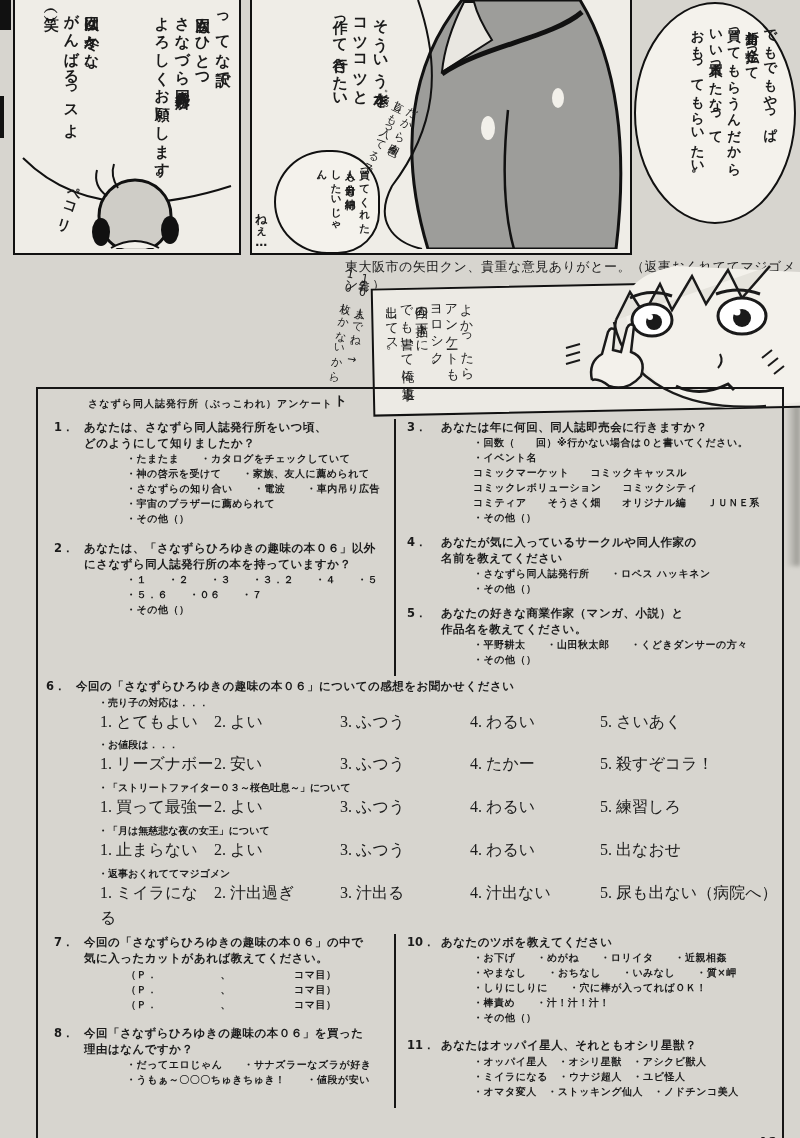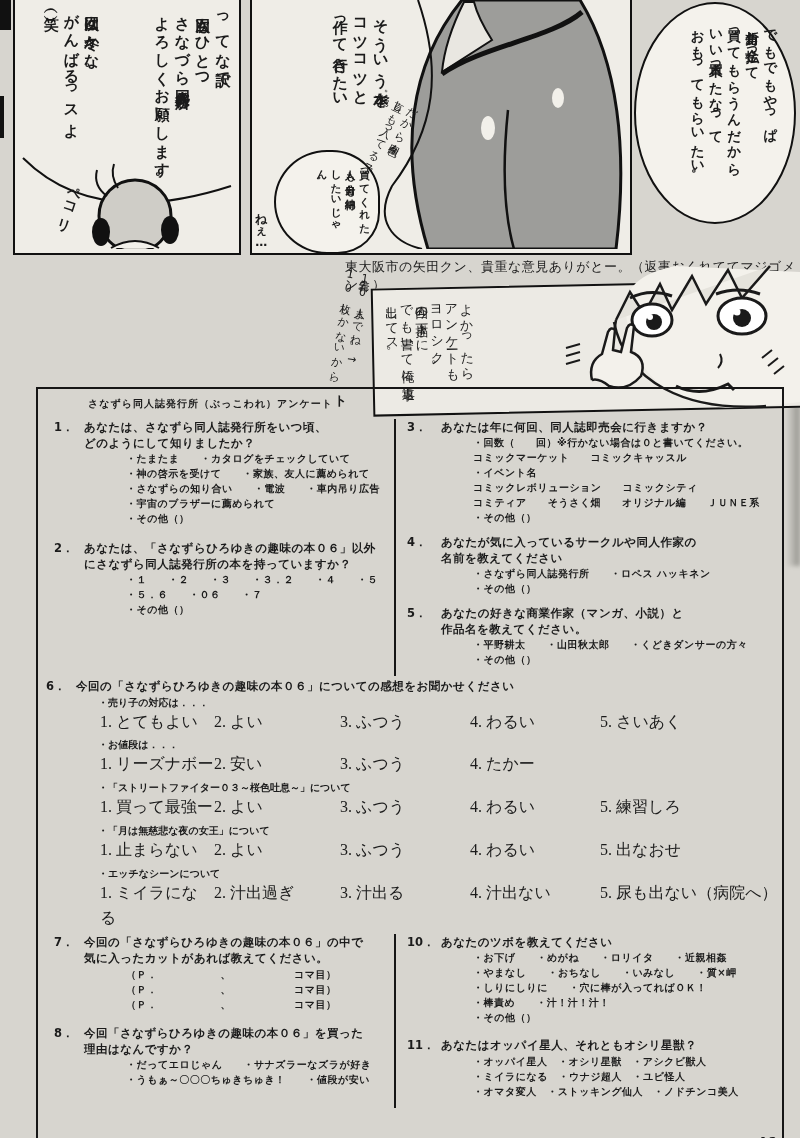--- a/index.html
+++ b/index.html
@@ -208,22 +208,22 @@
 
       <div class="colR">
         <div class="q">
           <div class="qhead">
               <span class="qnum">3．</span>
             <span class="qtitle">
               <span>あなたは年に何回、同人誌即売会に行きますか？</span></span>
             </div>
           <div class="opts">
             <div>・回数（　　回）※行かない場合は０と書いてください。</div>
+            <div>・イベント名</div>
             <div>コミックマーケット　　コミックキャッスル</div>
-            <div>・イベント名</div>
             <div>コミックレボリューション　　コミックシティ</div>
             <div>コミティア　　そうさく畑　　オリジナル編　　ＪＵＮＥ系</div>
             <div class="otherline">
               <span>・その他（</span>
                 <span>）</span>
               </div>
           </div>
         </div>
         <div class="q">
           <div class="qhead">
@@ -269,38 +269,39 @@
           <span class="r3">3. ふつう</span>
           <span class="r4">4. わるい</span>
           <span>5. さいあく</span>
       </div>
       <div class="opts6">・お値段は．．．</div>
       <div class="ratings">
         <span class="r1">1. リーズナボー</span>
           <span class="r2">2. 安い</span>
           <span class="r3">3. ふつう</span>
           <span class="r4">4. たかー</span>
+          <span>5. 殺すぞコラ！</span>
       </div>
       <div class="opts6">・「ストリートファイター０３～桜色吐息～」について</div>
       <div class="ratings">
         <span class="r1">1. 買って最強ー</span>
           <span class="r2">2. よい</span>
           <span class="r3">3. ふつう</span>
           <span class="r4">4. わるい</span>
           <span>5. 練習しろ</span>
       </div>
       <div class="opts6">・「月は無慈悲な夜の女王」について</div>
       <div class="ratings">
         <span class="r1">1. 止まらない</span>
           <span class="r2">2. よい</span>
           <span class="r3">3. ふつう</span>
           <span class="r4">4. わるい</span>
           <span>5. 出なおせ</span>
       </div>
-      <div class="opts6">・エッチなシーンについて</div>
+      <div class="opts6">・返事おくれててマジゴメン</div>
       <div class="ratings">
         <span class="r1">1. ミイラになる</span>
           <span class="r2">2. 汁出過ぎ</span>
           <span class="r3">3. 汁出る</span>
           <span class="r4">4. 汁出ない</span>
           <span>5. 尿も出ない（病院へ）</span>
       </div>
     </div>
 
     <div class="cols">

